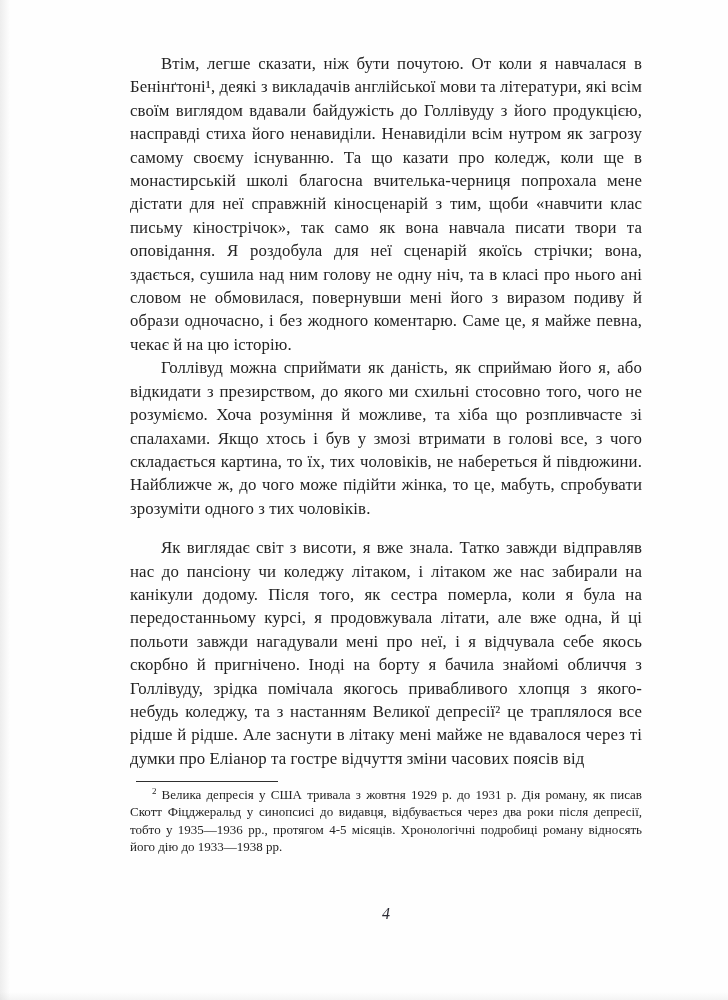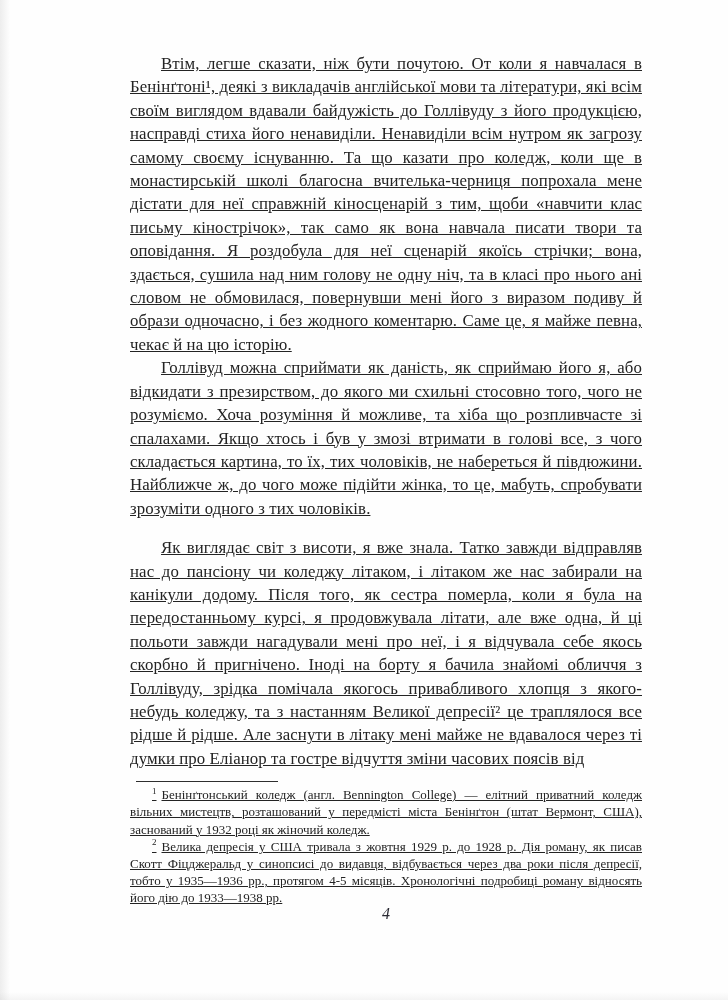--- a/index.html
+++ b/index.html
@@ -28,21 +28,20 @@
     left: 0; bottom: 0;
     width: 100%; height: 8px;
     background: linear-gradient(to top, rgba(170,170,170,0.12), rgba(170,170,170,0));
     pointer-events: none;
   }
   .page {
     position: absolute;
     left: 130px;
     top: 52px;
     width: 512px;
-    text-decoration: underline;
   }
   .body-text p {
     margin: 0;
     font-size: 16.8px;
     line-height: 23.4px;
     text-align: justify;
     text-indent: 31px;
     letter-spacing: 0.1px;
   }
   .body-text p.section-start {
@@ -89,19 +88,18 @@
 <div class="page">
 
   <div class="body-text">
     <p>Втім, легше сказати, ніж бути почутою. От коли я навчалася в Бенінґтоні¹, деякі з викладачів англійської мови та літератури, які всім своїм виглядом вдавали байдужість до Голлівуду з його продукцією, насправді стиха його ненавиділи. Ненавиділи всім нутром як загрозу самому своєму існуванню. Та що казати про коледж, коли ще в монастирській школі благосна вчителька-черниця попрохала мене дістати для неї справжній кіносценарій з тим, щоби «навчити клас письму кінострічок», так само як вона навчала писати твори та оповідання. Я роздобула для неї сценарій якоїсь стрічки; вона, здається, сушила над ним голову не одну ніч, та в класі про нього ані словом не обмовилася, повернувши мені його з виразом подиву й образи одночасно, і без жодного коментарю. Саме це, я майже певна, чекає й на цю історію.</p>
     <p>Голлівуд можна сприймати як даність, як сприймаю його я, або відкидати з презирством, до якого ми схильні стосовно того, чого не розуміємо. Хоча розуміння й можливе, та хіба що розпливчасте зі спалахами. Якщо хтось і був у змозі втримати в голові все, з чого складається картина, то їх, тих чоловіків, не набереться й півдюжини. Найближче ж, до чого може підійти жінка, то це, мабуть, спробувати зрозуміти одного з тих чоловіків.</p>
     <p class="section-start">Як виглядає світ з висоти, я вже знала. Татко завжди відправляв нас до пансіону чи коледжу літаком, і літаком же нас забирали на канікули додому. Після того, як сестра померла, коли я була на передостанньому курсі, я продовжувала літати, але вже одна, й ці польоти завжди нагадували мені про неї, і я відчувала себе якось скорбно й пригнічено. Іноді на борту я бачила знайомі обличчя з Голлівуду, зрідка помічала якогось привабливого хлопця з якого-небудь коледжу, та з настанням Великої депресії² це траплялося все рідше й рідше. Але заснути в літаку мені майже не вдавалося через ті думки про Еліанор та гостре відчуття зміни часових поясів від</p>
   </div>
 
   <div class="footnotes">
     <div class="footnote-separator"></div>
-    <p class="footnote"><sup>1</sup><span>Бенінґтонський коледж (англ. Bennington College) — елітний приватний коледж вільних мистецтв, розташований у передмісті міста Бенінґтон (штат Вермонт, США), заснований у 1932 році як жіночий коледж.</span></p>
-    <p class="footnote"><sup>2</sup><span>Велика депресія у США тривала з жовтня 1929 р. до 1928 р. Дія роману, як писав Скотт Фіцджеральд у синопсисі до видавця, відбувається через два роки після депресії, тобто у 1935—1936 рр., протягом 4-5 місяців. Хронологічні подробиці роману відносять його дію до 1933—1938 рр.</span></p>
+    <p class="footnote"><sup>2</sup><span>Велика депресія у США тривала з жовтня 1929 р. до 1931 р. Дія роману, як писав Скотт Фіцджеральд у синопсисі до видавця, відбувається через два роки після депресії, тобто у 1935—1936 рр., протягом 4-5 місяців. Хронологічні подробиці роману відносять його дію до 1933—1938 рр.</span></p>
   </div>
 
 </div>
 
 <div class="page-number">4</div>
 
 </body></html>

